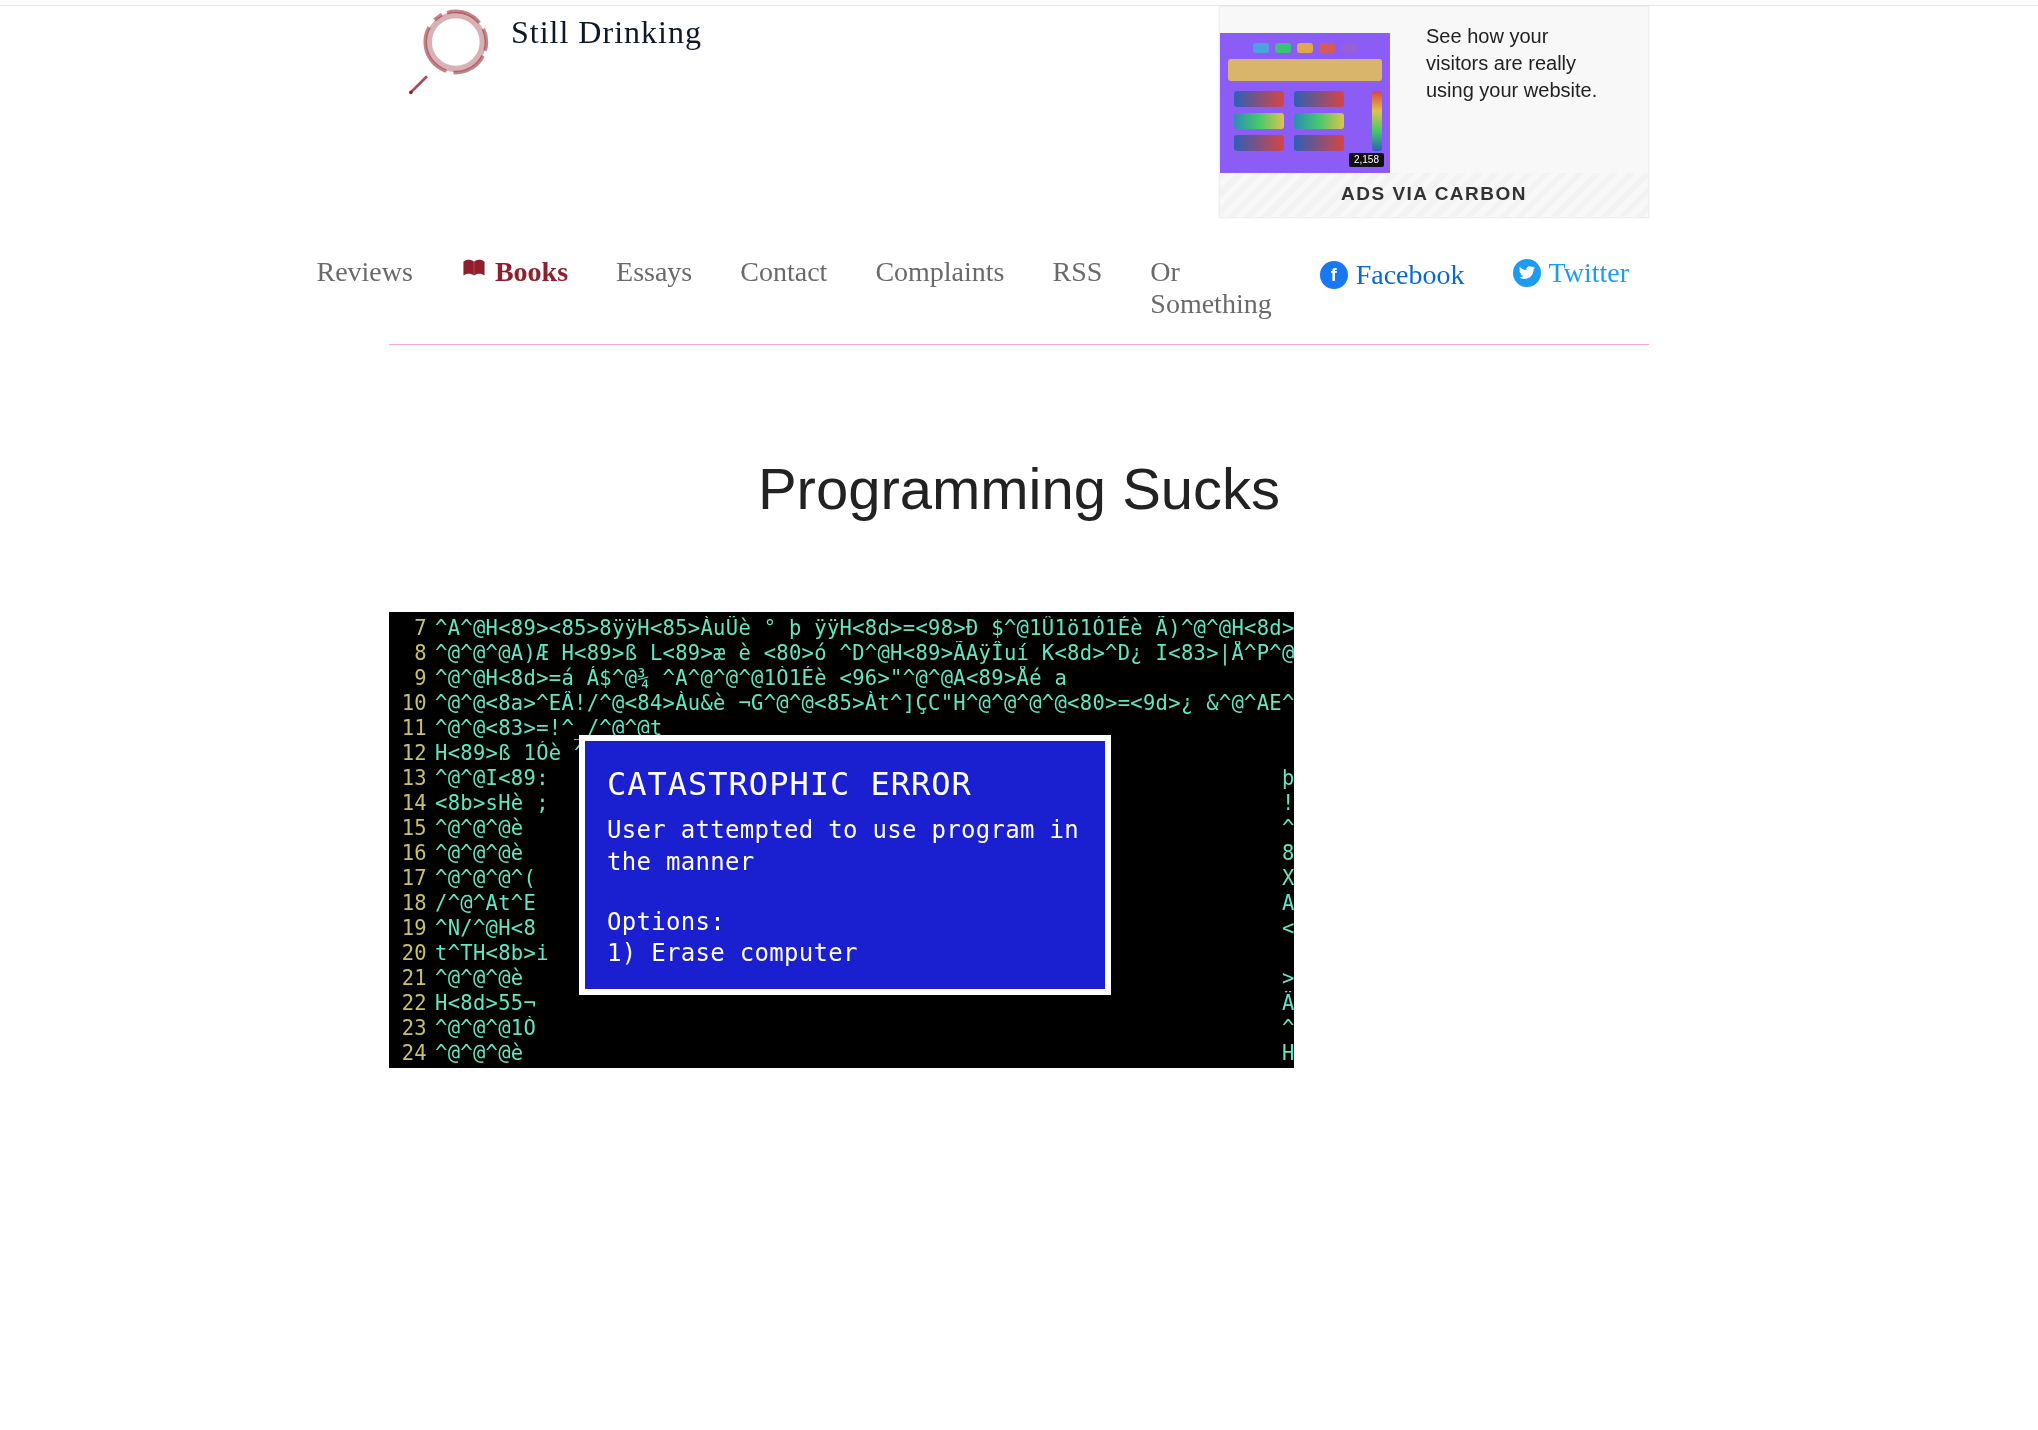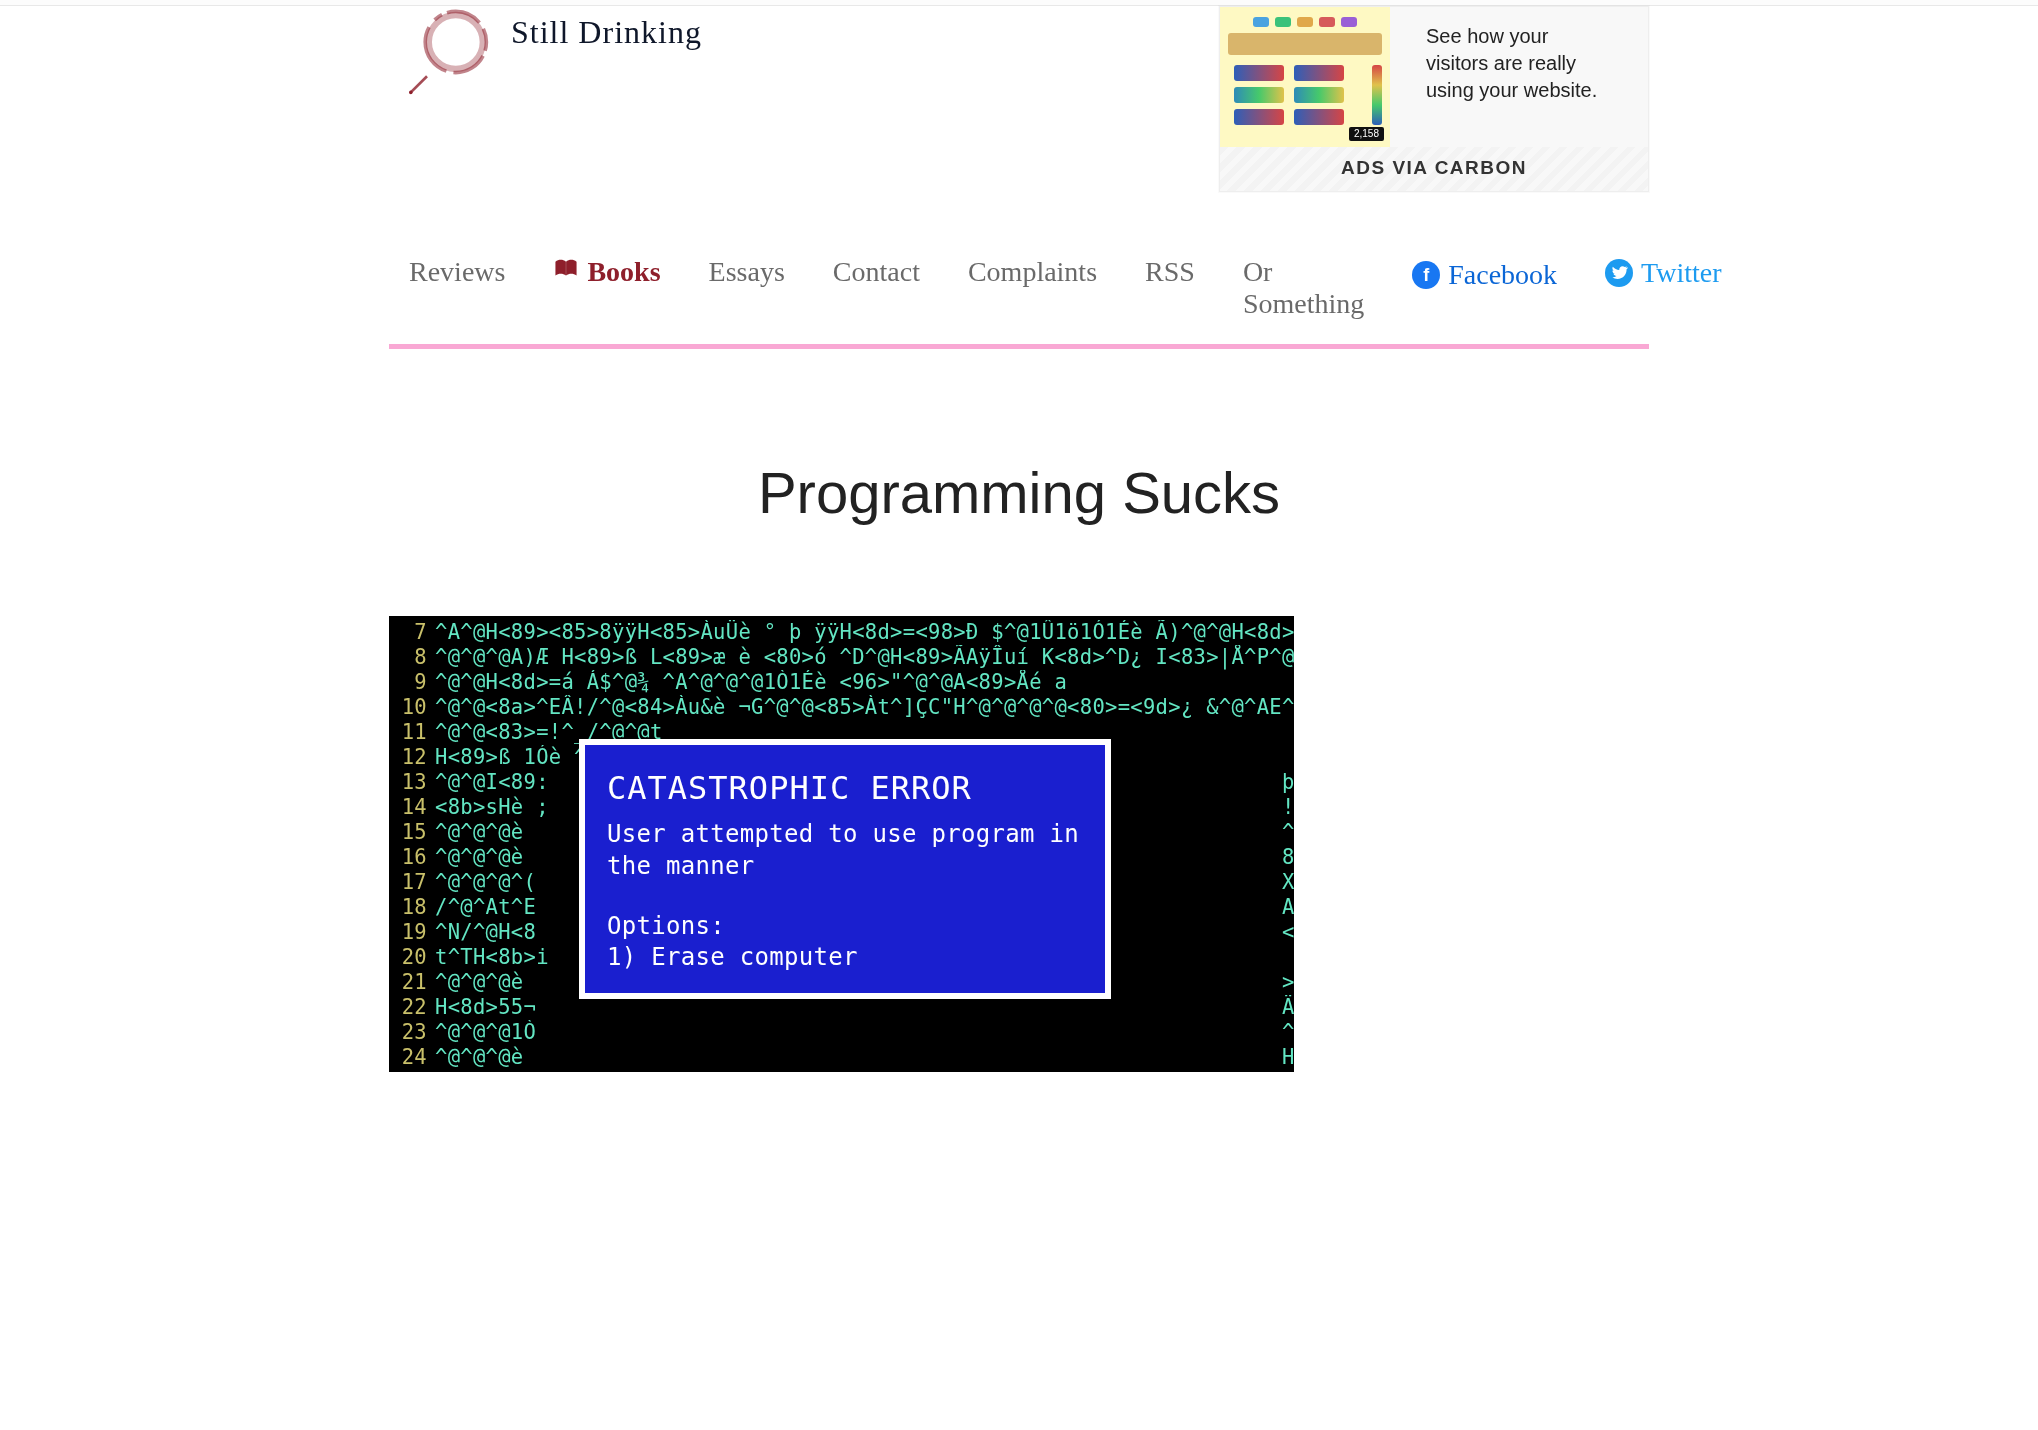--- a/index.html
+++ b/index.html
@@ -54,23 +54,24 @@
     background: #f8f8f8;
     border: 1px solid #eee;
     display: flex;
     flex-direction: column;
     box-shadow: 0 0 0 1px rgba(0,0,0,0.02);
   }
   .ad-body { display: flex; }
   .ad-thumb {
     width: 170px;
     height: 140px;
-    background: #fef9c3;
+    background: #8b5cf6;
     position: relative;
     overflow: hidden;
+    margin-top: 26px;
   }
   .ad-thumb .dots {
     position: absolute; top: 10px; left: 0; right: 0;
     display:flex; justify-content: center; gap:6px;
   }
   .ad-thumb .dot { width:16px; height:10px; border-radius:3px; }
   .ad-thumb .banner {
     position:absolute; top:26px; left:8px; right:8px; height:22px;
     background:#d9b56b; border-radius:3px;
   }
@@ -92,26 +93,27 @@
     text-align: center;
     font-family: -apple-system, Helvetica, Arial, sans-serif;
     font-size: 19px;
     letter-spacing: 1.5px;
     color: #333;
     padding: 10px 0 12px;
     background: repeating-linear-gradient(135deg,#f3f3f3 0 6px,#f8f8f8 6px 12px);
     font-weight: 600;
   }
   nav.mainnav {
-    border-bottom: 5px solid #f9a8d4;
+    border-bottom: 1px solid #f9a8d4;
     display: flex;
     align-items: baseline;
     gap: 48px;
     padding: 20px 20px 24px 20px;
     margin-top: 30px;
+    justify-content: flex-end;
   }
   nav.mainnav a {
     font-family: Georgia, serif;
     font-size: 28px;
     color: #6a6a6a;
     text-decoration: none;
   }
   nav.mainnav a.books { color:#8e1f2b; display:flex; align-items:center; gap:8px;font-weight:bold;}
   .book-icon svg { width:26px; height:24px; }
   nav.mainnav a.fb { color:#0b66d6; display:flex; align-items:center; gap:8px;}

